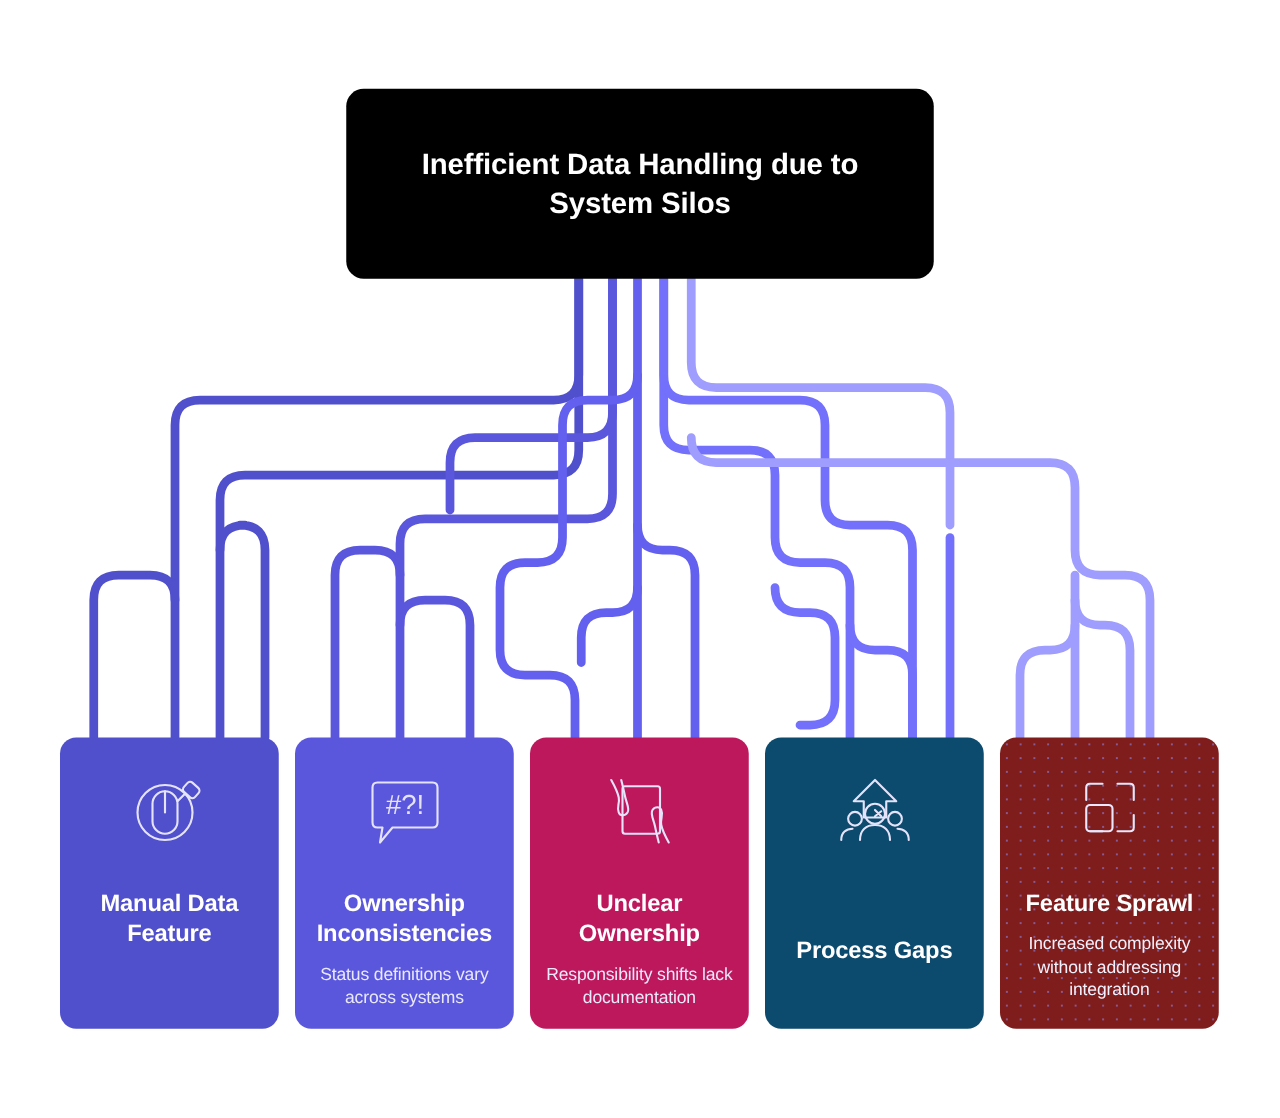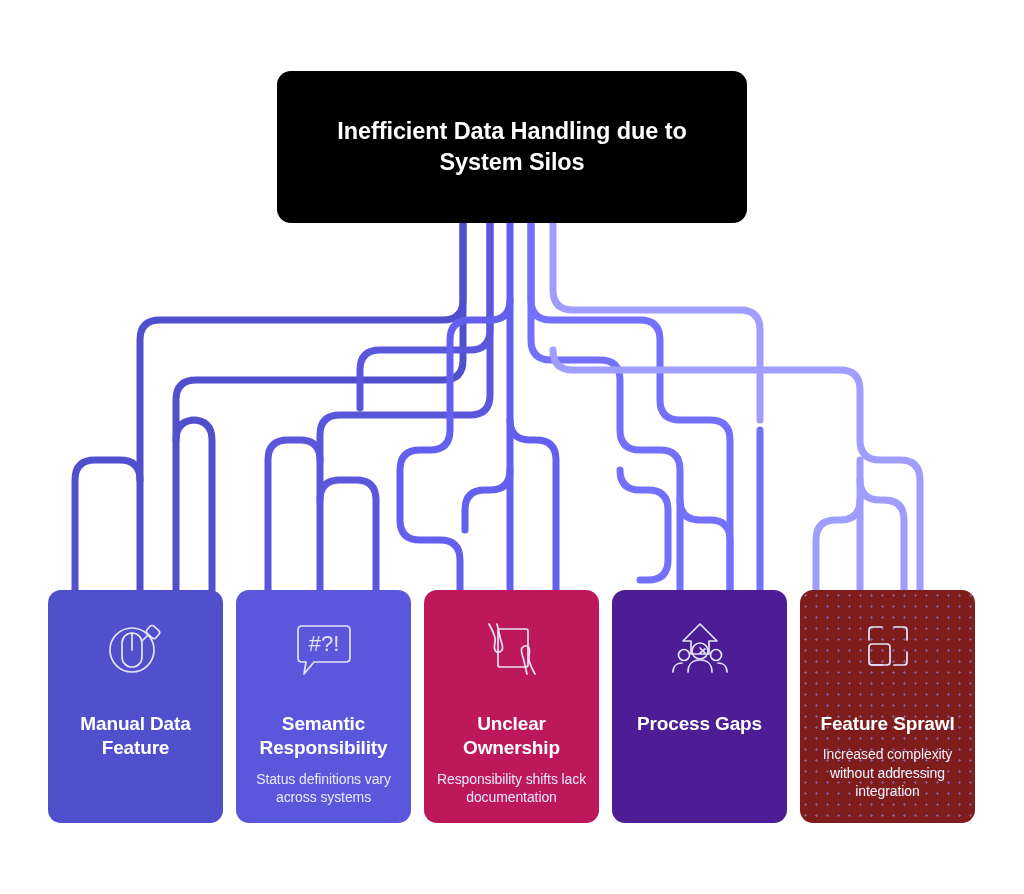--- a/index.html
+++ b/index.html
@@ -87,21 +87,21 @@
     line-height: 1.3;
     text-align: center;
     margin-top: 9px;
     letter-spacing: -0.1px;
   }
   .card.light .card-desc { color: #f2f1fe; }
 
   .c1 { left: 48px;  background: #5150cc; }
   .c2 { left: 236px; background: #5b57dd; }
   .c3 { left: 424px; background: #be185d; }
-  .c4 { left: 612px; background: #4c1d95; }
+  .c4 { left: 612px; background: #0c4a6e; gap: 37px; }
   .c5 { left: 800px; background: #7f1d1d; }
 
   .c5::before {
     content: "";
     position: absolute;
     inset: 0;
     background-image: radial-gradient(#8d8bf5 1px, transparent 1.2px);
     background-size: 11px 11px;
     opacity: .55;
     pointer-events: none;
@@ -176,21 +176,21 @@
     <div class="card-title">Manual Data Feature</div>
   </div>
 
   <div class="card c2">
     <div class="icon-wrap">
       <svg width="60" height="58" viewBox="0 0 60 58" fill="none" stroke="#e4e3fa" stroke-width="1.7" stroke-linecap="round" stroke-linejoin="round">
         <path d="M8,6 L52,6 Q56,6 56,10 L56,38 Q56,42 52,42 L20,42 L10,54 L12,42 L8,42 Q4,42 4,38 L4,10 Q4,6 8,6 Z"></path>
         <text x="30" y="31" font-family="'Liberation Sans',sans-serif" font-size="22" fill="#e4e3fa" stroke="none" text-anchor="middle">#?!</text>
       </svg>
     </div>
-    <div class="card-title">Semantic Responsibility</div>
+    <div class="card-title">Ownership Inconsistencies</div>
     <div class="card-desc">Status definitions vary across systems</div>
   </div>
 
   <div class="card c3">
     <div class="icon-wrap">
       <svg width="62" height="58" viewBox="0 0 62 58" fill="none" stroke="#e4e3fa" stroke-width="1.7" stroke-linecap="round" stroke-linejoin="round">
         <rect x="17" y="9" width="30" height="38" rx="2"></rect>
         <path d="M8,4 C8,4 13,13 14,18 C15,23 12,26 14,30 C15,33 19,33 21,30 C23,27 20,22 19,17 C18,12 16,4 16,4"></path>
         <path d="M54,54 C54,54 49,45 48,40 C47,35 50,32 48,28 C47,25 43,25 41,28 C39,31 42,36 43,41 C44,46 46,54 46,54"></path>
       </svg>

